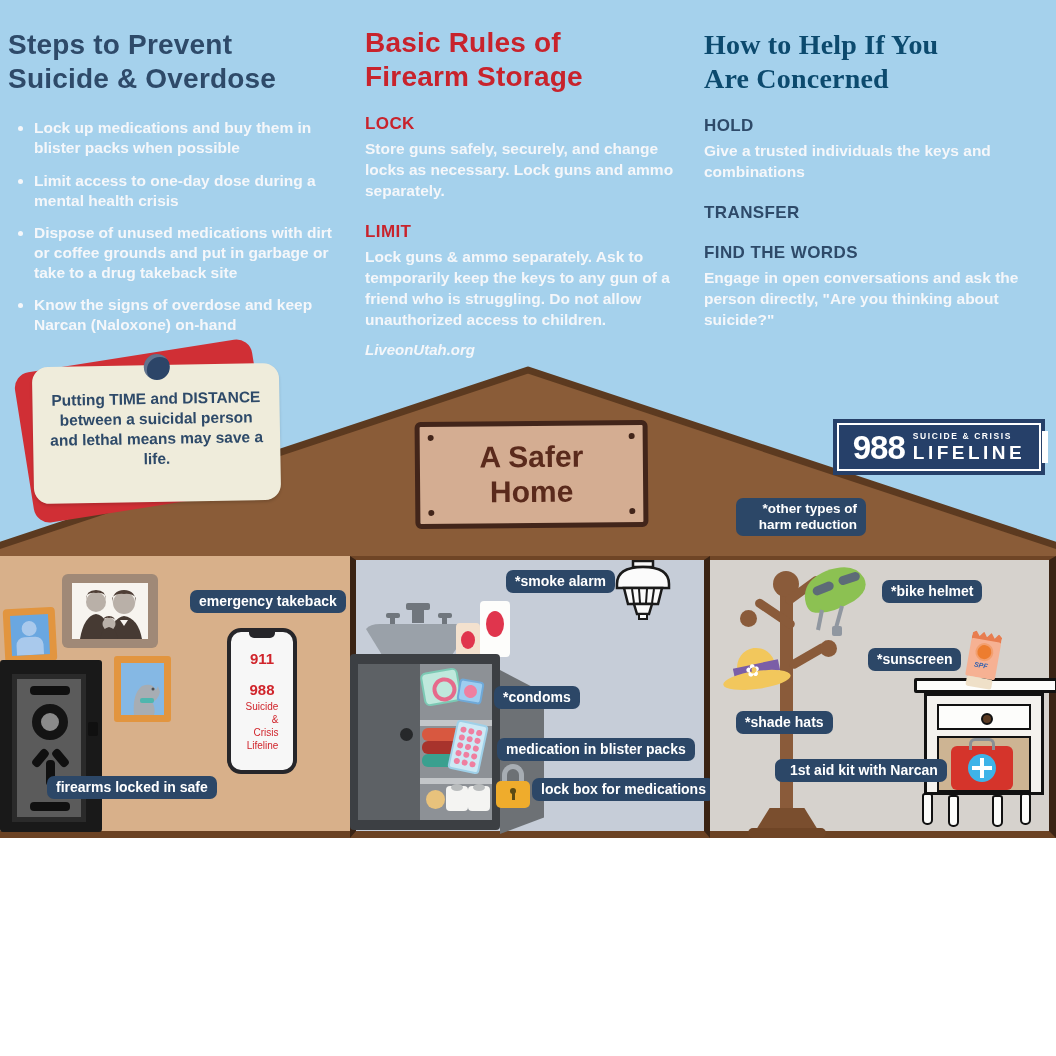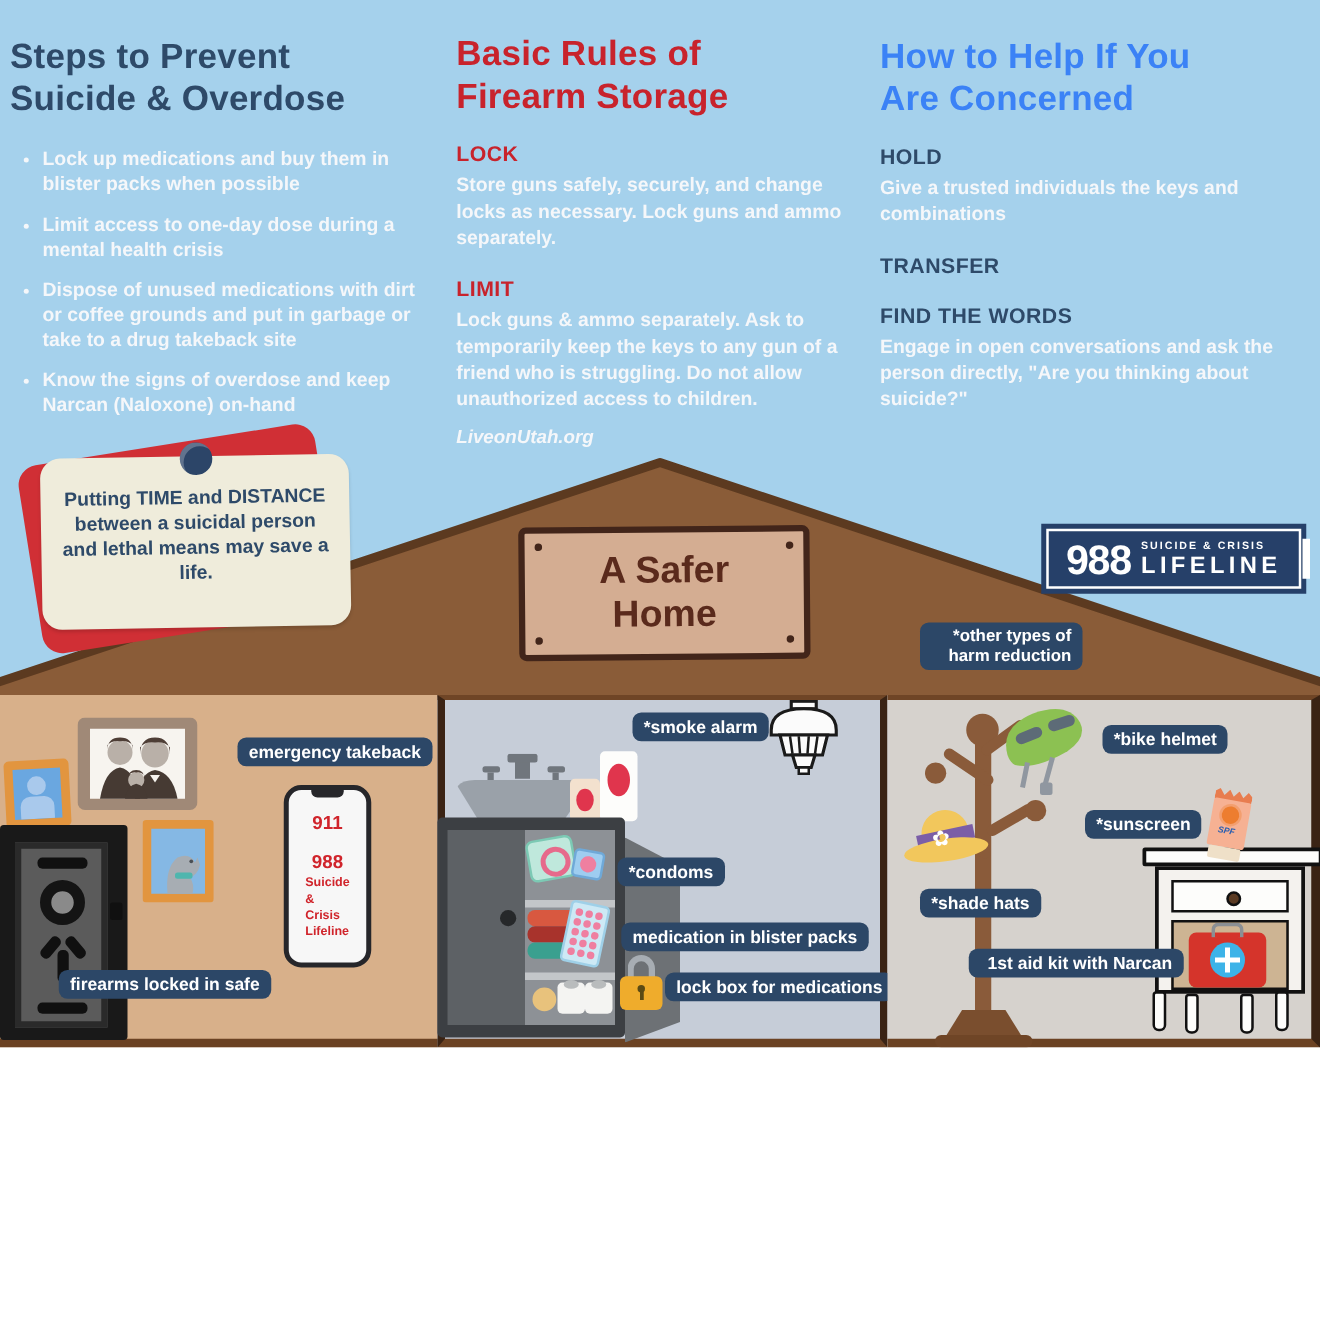--- a/index.html
+++ b/index.html
@@ -9,21 +9,21 @@
   .roof-svg{position:absolute;left:0;top:356px;}
 
   
   .col{position:absolute;}
   .col h1{margin:0;font-size:28px;line-height:1.22;font-weight:800;letter-spacing:.2px;white-space:pre-line;}
   .col-left{left:8px;top:28px;width:330px;}
   .col-left h1{color:#2e4a69;}
   .col-mid{left:365px;top:26px;width:332px;}
   .col-mid h1{color:#c8232c;}
   .col-right{left:704px;top:28px;width:350px;}
-  .col-right h1{color:#3b82f6;}
+  .col-right h1{color:#0c4a6e;font-family:Liberation Serif, serif;}
   .bullets{margin:22px 0 0 0;padding:0 0 0 26px;list-style:disc;color:#f5f7fa;}
   .bullets li{font-size:15.5px;font-weight:700;line-height:1.3;margin-bottom:12px;}
   .subhead{margin:20px 0 5px 0;font-size:17px;font-weight:800;letter-spacing:.4px;}
   .subhead.red{color:#c8232c;}
   .subhead.navy{color:#2e4a69;}
   .bodytxt{margin:0;font-size:15.5px;font-weight:700;line-height:1.35;color:#f5f7fa;}
   .linktxt{margin:10px 0 0 0;font-size:15px;font-style:italic;font-weight:700;color:#f5f7fa;}
   .boldtail{font-weight:800;}
 
   
@@ -87,21 +87,21 @@
   .safe .h-stem{position:absolute;left:46px;top:100px;width:9px;height:26px;background:#101010;border-radius:4px;}
   .safe .h-arm{position:absolute;width:9px;height:20px;background:#101010;border-radius:4px;}
   .safe .h-arm.l{left:36px;top:88px;transform:rotate(40deg);}
   .safe .h-arm.r{left:56px;top:88px;transform:rotate(-40deg);}
   .safe .hinge{position:absolute;left:88px;top:62px;width:10px;height:14px;background:#101010;border-radius:2px;}
   .phone{position:absolute;left:227px;top:72px;width:70px;height:146px;background:#f7f7f7;
          border:4px solid #26262a;border-radius:14px;display:flex;flex-direction:column;align-items:center;}
   .phone .notch{width:26px;height:6px;background:#26262a;border-radius:0 0 5px 5px;}
   .phone .p1{margin-top:12px;color:#d0242b;font-weight:800;font-size:15px;}
   .phone .p2{margin-top:14px;color:#d0242b;font-weight:800;font-size:15px;}
-  .phone .p3{margin-top:2px;color:#d0242b;font-weight:700;font-size:10px;text-align:left;
+  .phone .p3{margin-top:2px;color:#d0242b;font-weight:400;font-size:10px;text-align:right;
              line-height:1.3;white-space:pre-line;}
 
   
   .sink-svg{position:absolute;left:10px;top:43px;}
   .bottle1{position:absolute;left:100px;top:63px;width:24px;height:34px;background:#f3e1ce;border-radius:4px;}
   .bottle1::after{content:"";position:absolute;left:5px;top:8px;width:14px;height:18px;border-radius:50%;background:#e0354d;}
   .bottle2{position:absolute;left:124px;top:41px;width:30px;height:56px;background:#fdfdfb;border-radius:4px;}
   .bottle2::after{content:"";position:absolute;left:6px;top:10px;width:18px;height:26px;border-radius:50%;background:#e0354d;}
   .cabinet{position:absolute;left:-6px;top:94px;width:150px;height:176px;background:#3c3f43;border-radius:4px;}
   .cab-door{position:absolute;left:8px;top:10px;width:62px;height:156px;background:#5d6165;}

